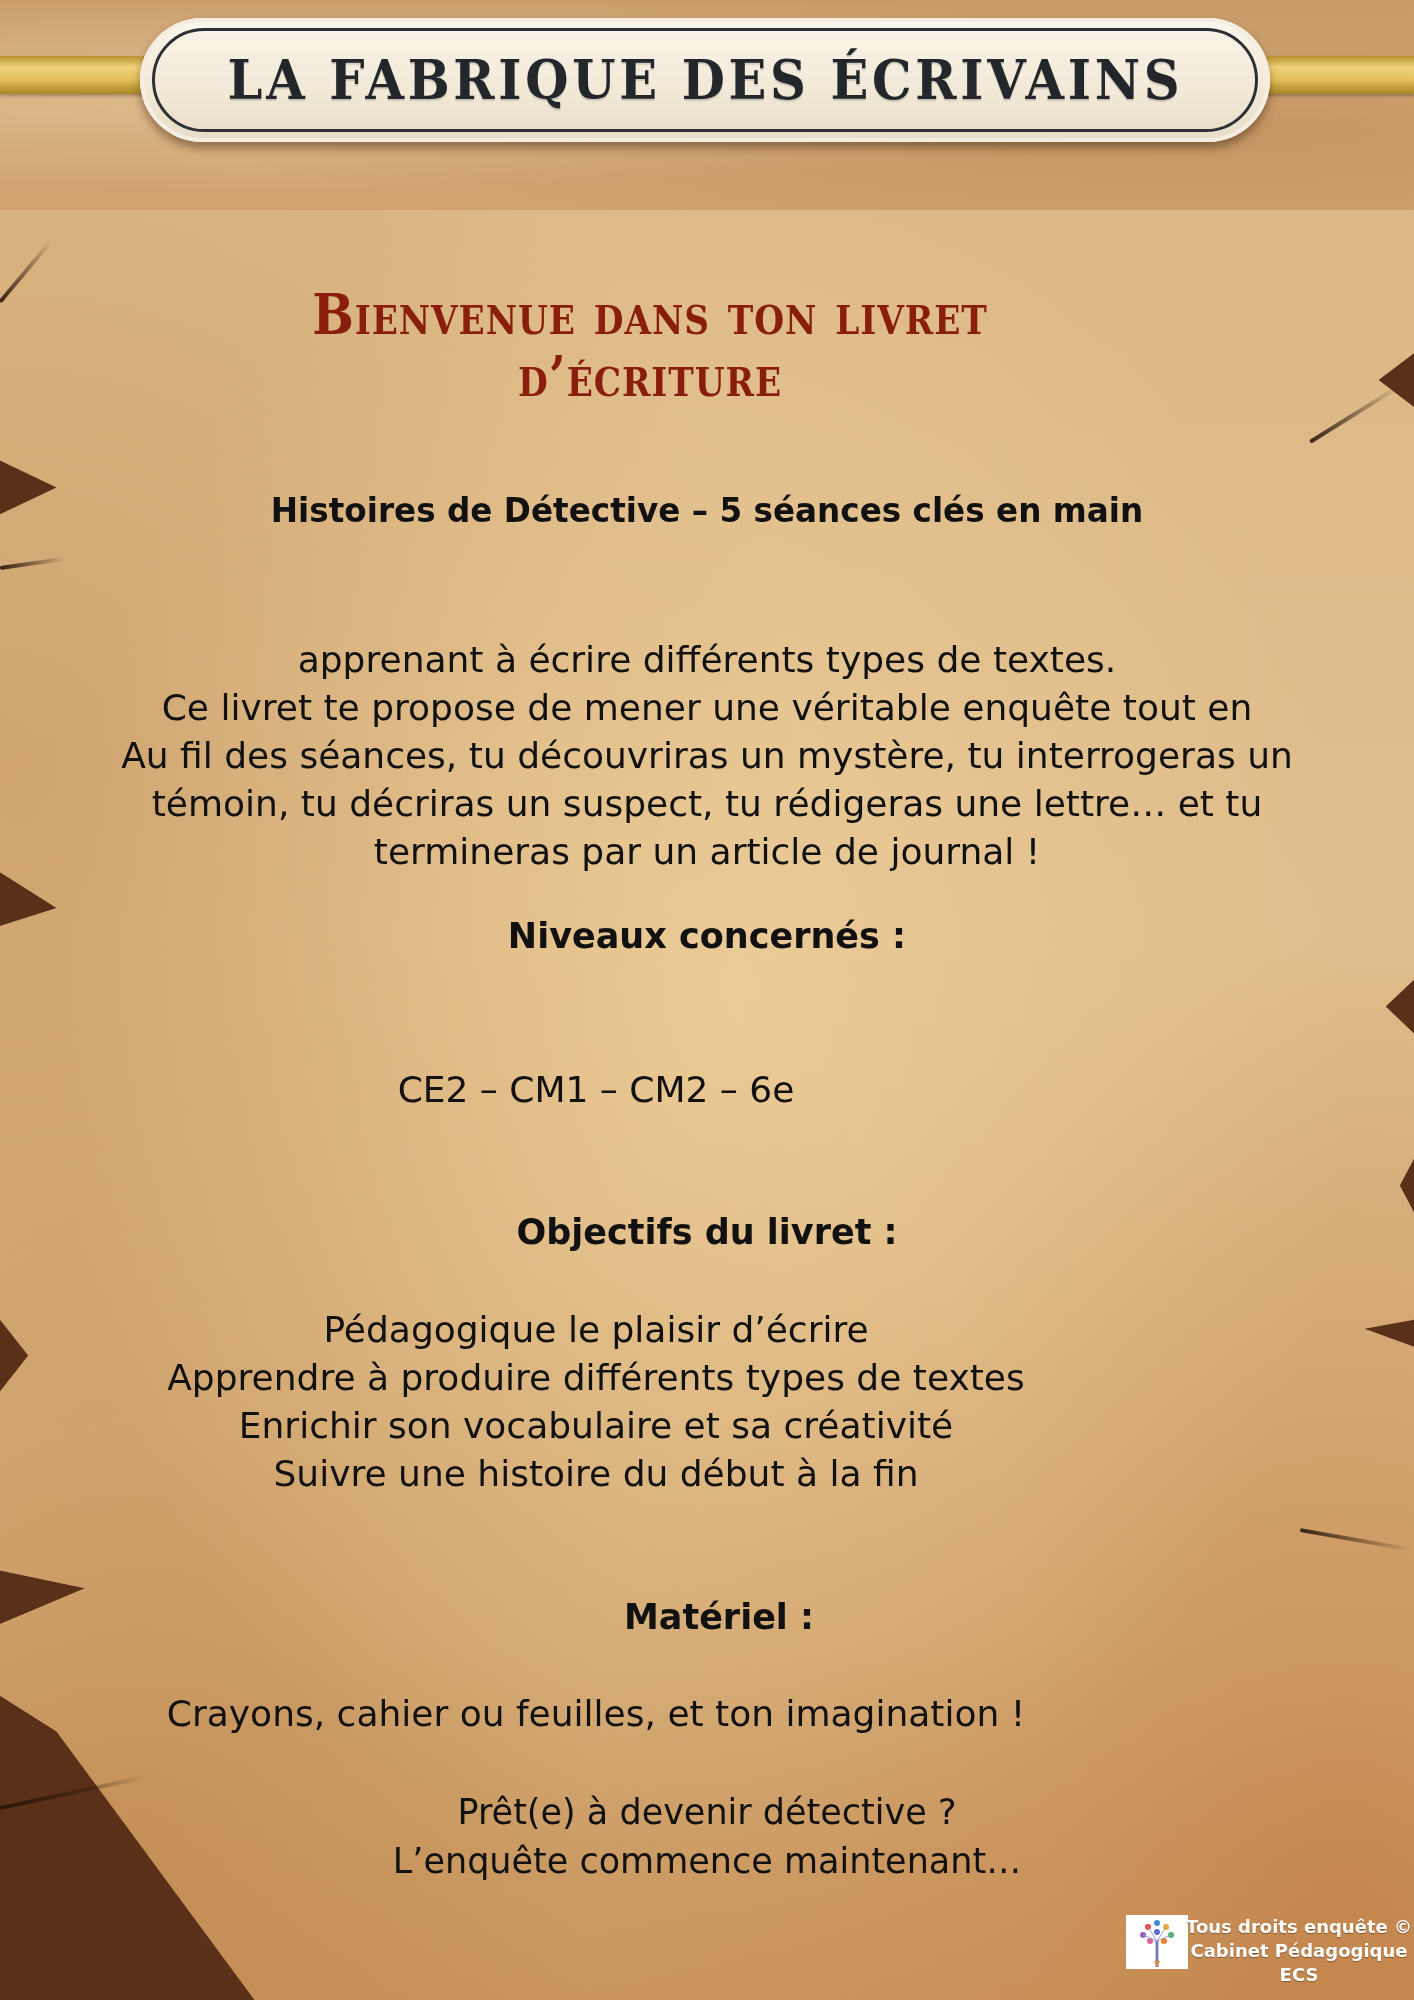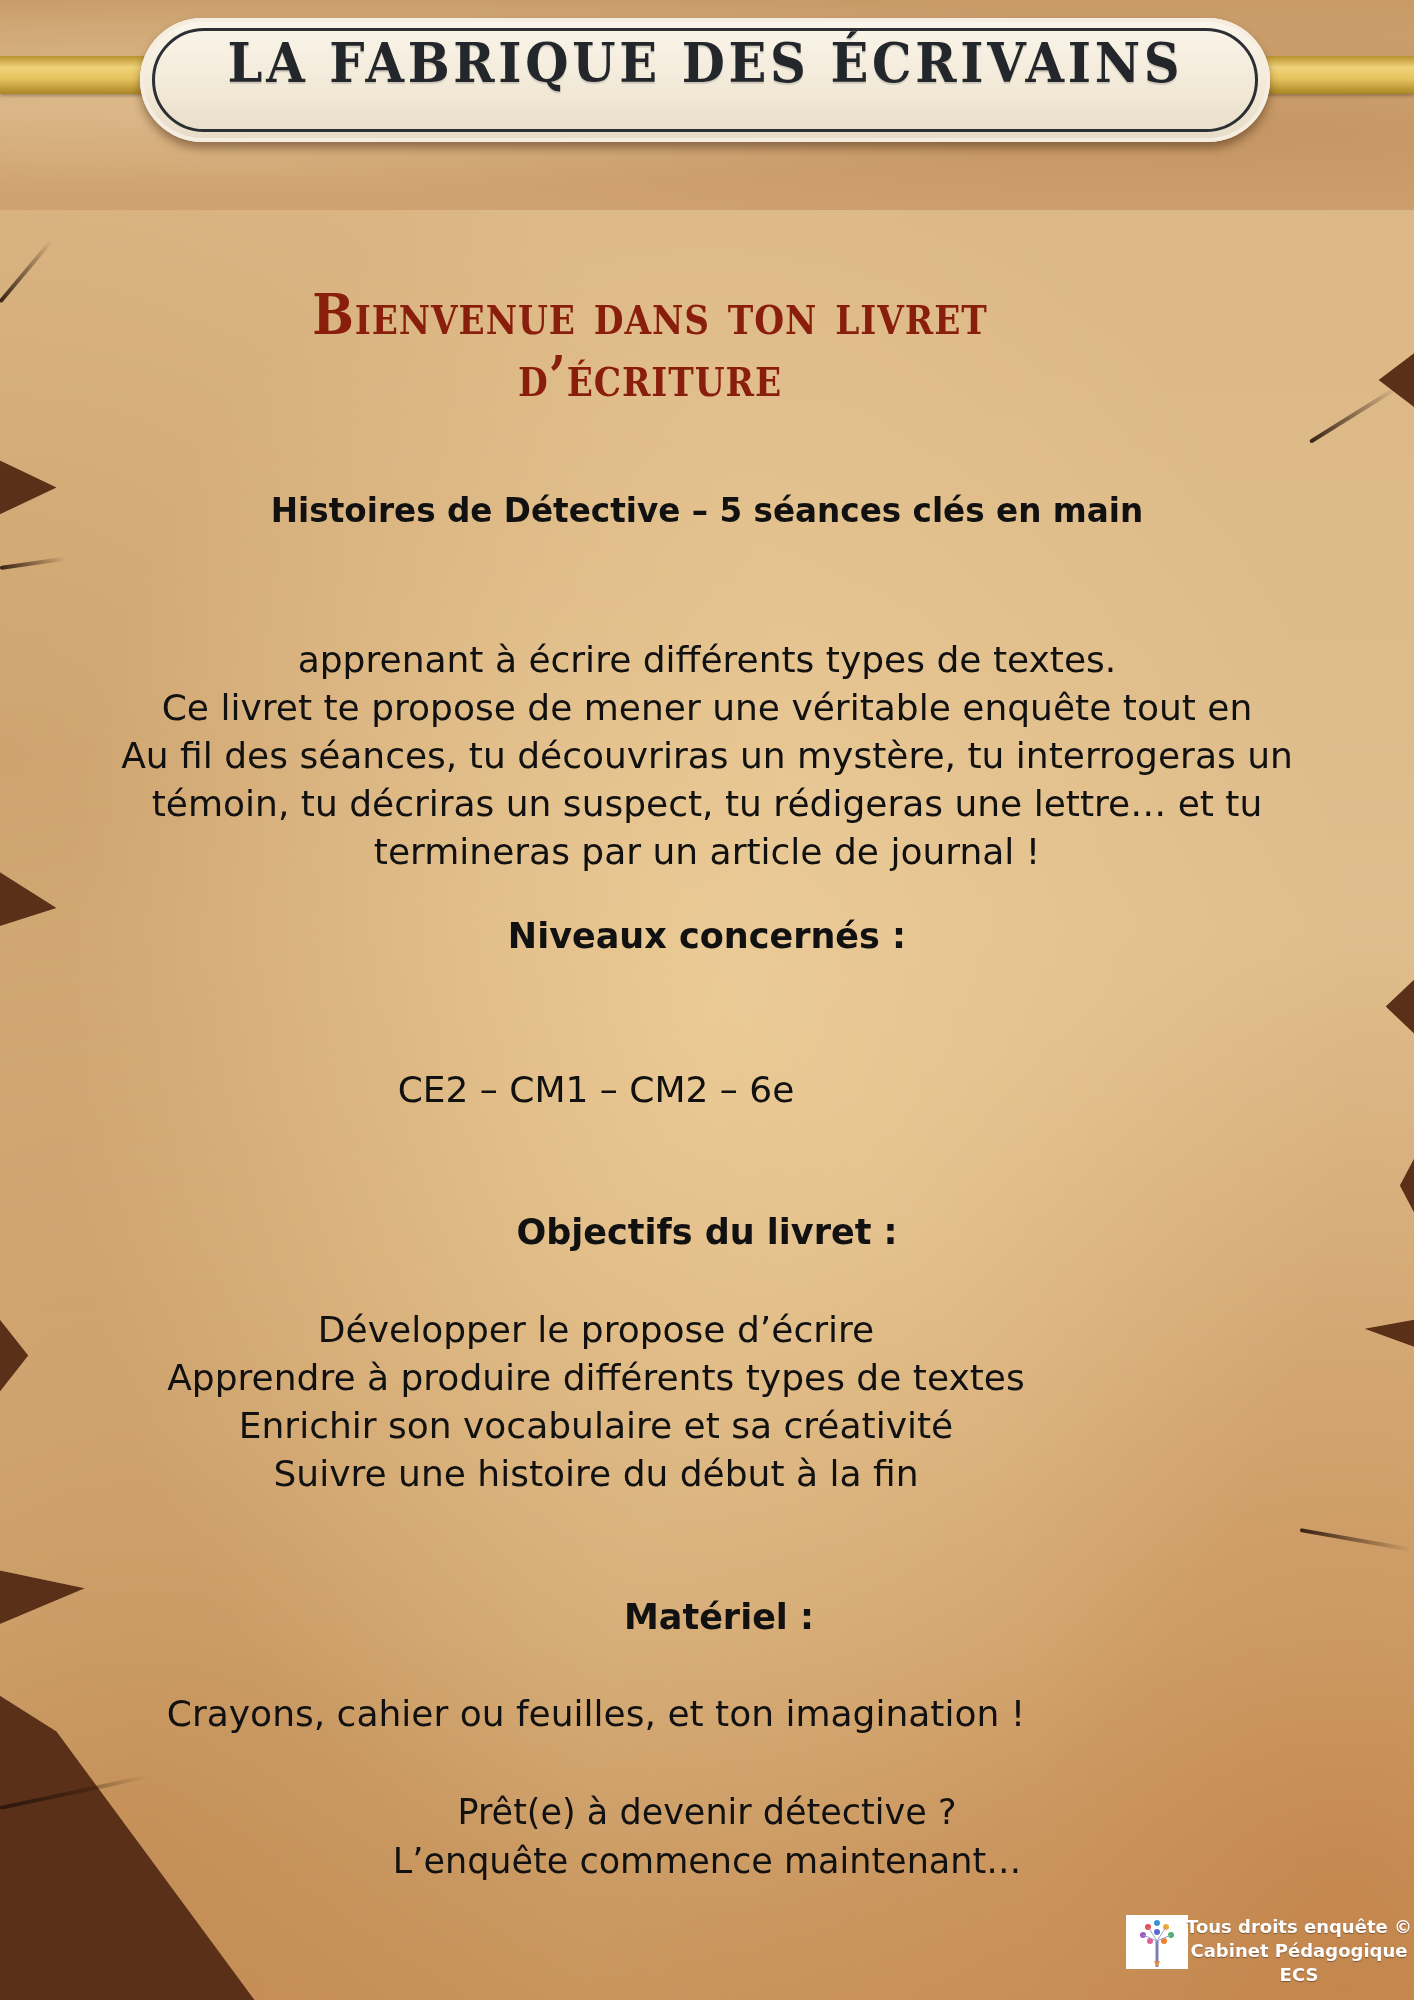--- a/index.html
+++ b/index.html
@@ -25,21 +25,21 @@
   }
   .banner {
     position: absolute; left: 140px; top: 18px; width: 1130px; height: 124px;
     border-radius: 62px;
     background: linear-gradient(180deg, #fbf6ec 0%, #f1e8d6 60%, #e6dcc6 100%);
     box-shadow: 0 6px 10px rgba(60,30,10,0.45), inset 0 0 0 4px #f4ede0;
   }
   .banner-inner {
     position: absolute; left: 12px; top: 10px; right: 12px; bottom: 10px;
     border: 3px solid #2c2f33; border-radius: 52px;
-    display: flex; align-items: flex-start; justify-content: center;
+    display: flex; align-items: center; justify-content: center;
   }
   .banner-title {
     font-family: "DejaVu Serif", serif; font-size: 54px; font-weight: bold;
     letter-spacing: 4px; color: #23272b;
     transform: scaleX(0.92);
     text-shadow: 0 2px 1px rgba(0,0,0,0.15);
   }
   .paper {
     position: absolute; left: 0; top: 210px; width: 1414px; height: 1790px;
     background:
@@ -136,21 +136,21 @@
       <span>Au fil des séances, tu découvriras un mystère, tu interrogeras un</span>
       <span>témoin, tu décriras un suspect, tu rédigeras une lettre… et tu</span>
       <span>termineras par un article de journal !</span>
     </div>
 
     <div class="sec-head" style="top:916px;">Niveaux concernés :</div>
     <div class="sec-line" style="top:1066px;">CE2 – CM1 – CM2 – 6e</div>
 
     <div class="sec-head" style="top:1212px;">Objectifs du livret :</div>
     <div class="sec-line" style="top:1306px;">
-      <span>Développer le propose d’écrire</span>
+      <span>Pédagogique le plaisir d’écrire</span>
       <span>Apprendre à produire différents types de textes</span>
       <span>Enrichir son vocabulaire et sa créativité</span>
       <span>Suivre une histoire du début à la fin</span>
     </div>
 
     <div class="sec-head" style="top:1597px;padding-left:12px;">Matériel :</div>
     <div class="sec-line" style="top:1690px;">Crayons, cahier ou feuilles, et ton imagination !</div>
 
     <div class="closing">
       <span>Prêt(e) à devenir détective ?</span>

